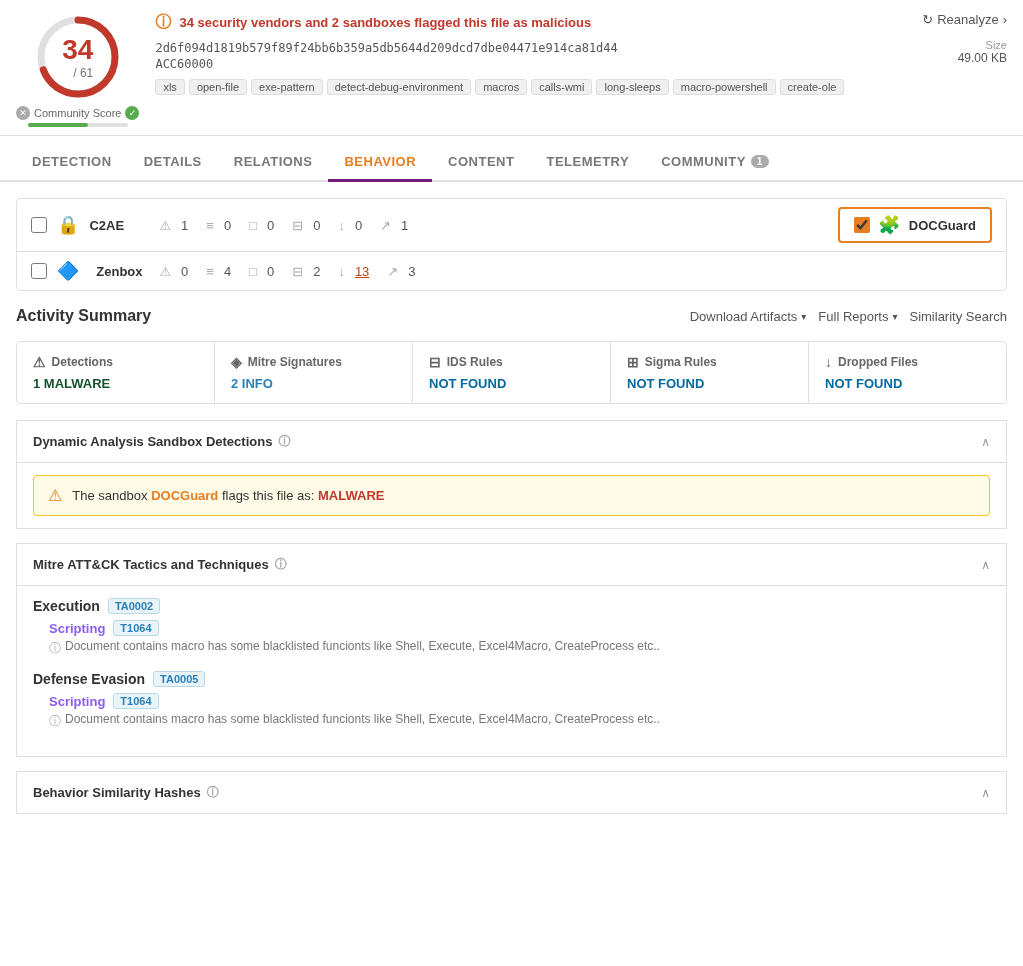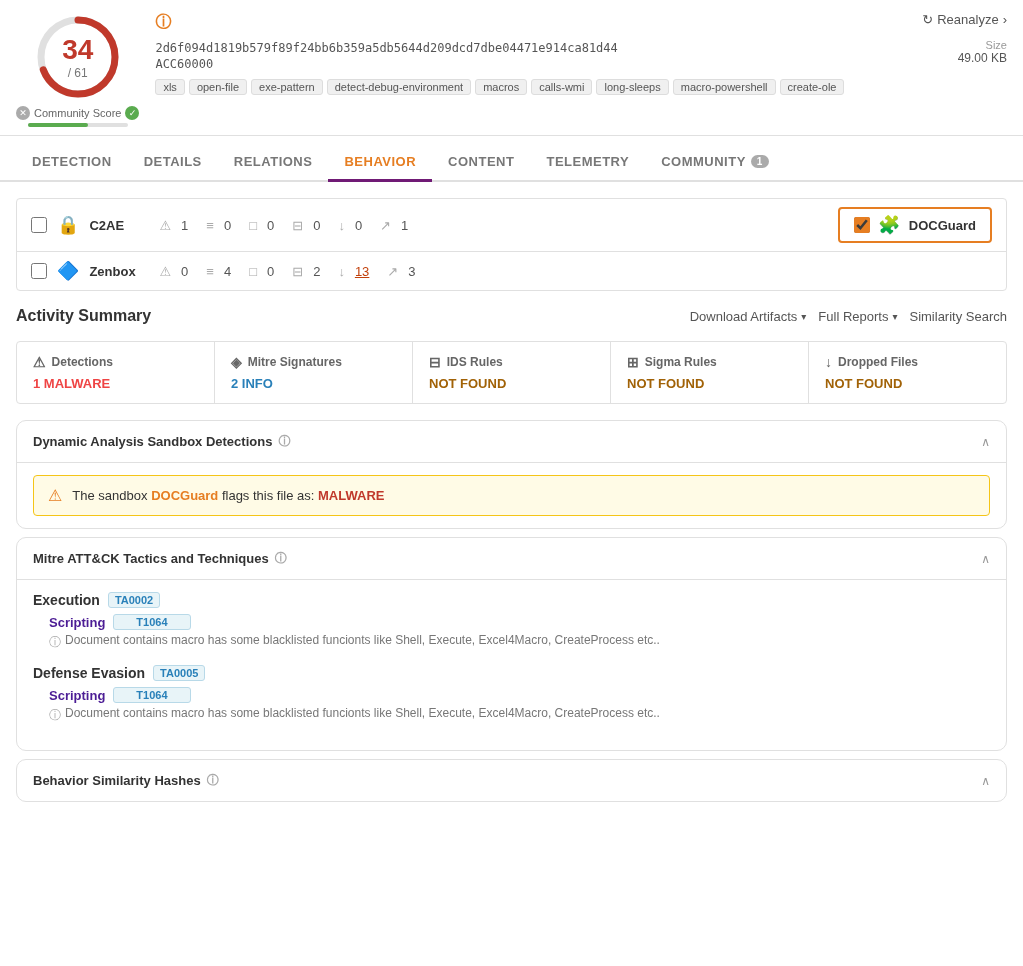--- a/index.html
+++ b/index.html
@@ -4,21 +4,21 @@
   <style>
     * { box-sizing: border-box; margin: 0; padding: 0; }
     body { font-family: Arial, sans-serif; font-size: 13px; background: #f5f5f5; color: #333; }
     .page { background: #fff; width: 1023px; min-height: 966px; }
 
     
     .top-bar { display: flex; align-items: flex-start; padding: 12px 16px 8px 16px; border-bottom: 1px solid #e0e0e0; gap: 16px; }
     .score-circle-wrap { flex-shrink: 0; display: flex; flex-direction: column; align-items: center; }
     .score-circle { width: 90px; height: 90px; position: relative; }
     .score-circle svg { width: 90px; height: 90px; }
-    .score-text { position: absolute; top: 50%; left: 50%; transform: translate(-50%,-50%); text-align: center; }
+    .score-text { position: absolute; top: 50%; left: 50%; transform: translate(-50%,-50%); text-align: right; }
     .score-num { font-size: 28px; font-weight: bold; color: #c0392b; display: block; }
     .score-total { font-size: 12px; color: #777; display: block; }
     .cs-close { width: 14px; height: 14px; border-radius: 50%; background: #aaa; color: #fff; display: flex; align-items: center; justify-content: center; font-size: 9px; cursor: pointer; }
     .cs-check { width: 14px; height: 14px; border-radius: 50%; background: #5aab4f; color: #fff; display: flex; align-items: center; justify-content: center; font-size: 9px; }
     .progress-bar { width: 100px; height: 4px; background: #e0e0e0; border-radius: 2px; margin-top: 3px; }
     .progress-fill { height: 100%; background: #5aab4f; border-radius: 2px; }
 
     .file-info { flex: 1; }
     .warning-banner { display: flex; align-items: center; gap: 8px; color: #c0392b; font-weight: bold; font-size: 13px; margin-bottom: 8px; }
     .warn-icon { color: #e67e22; font-size: 16px; }
@@ -49,47 +49,47 @@
     .action-btn { display: flex; align-items: center; gap: 4px; font-size: 13px; color: #555; cursor: pointer; border: none; background: none; }
     .action-btn .chevron { font-size: 10px; }
 
     
     .stats-row { display: flex; border: 1px solid #e0e0e0; border-radius: 4px; margin-bottom: 16px; }
     .stat-card { flex: 1; padding: 12px 16px; border-right: 1px solid #e0e0e0; }
     .stat-card:last-child { border-right: none; }
     .stat-title { display: flex; align-items: center; gap: 6px; font-size: 12px; color: #666; margin-bottom: 6px; font-weight: 600; }
     .stat-icon { font-size: 14px; }
     .stat-value { font-size: 13px; font-weight: 600; color: #555; }
-    .stat-value.not-found { color: #a16207; }
-    .malware-badge { color: #ef4444; font-weight: bold; font-size: 13px; }
+    .stat-value.not-found { color: #0369a1; }
+    .malware-badge { color: #14532d; font-weight: bold; font-size: 13px; }
     .info-badge { color: #2980b9; font-size: 13px; }
 
     
-    .section { border: 1px solid #e0e0e0; border-radius: 10px; margin-bottom: 8px; }
+    .section { border: 1px solid #e0e0e0; border-radius: 0; margin-bottom: 14px; }
     .section-header { display: flex; align-items: center; justify-content: space-between; padding: 12px 16px; cursor: pointer; }
     .section-title { font-size: 13px; font-weight: bold; color: #333; display: flex; align-items: center; gap: 6px; }
     .info-icon { color: #aaa; font-size: 12px; cursor: pointer; }
     .section-chevron { color: #999; font-size: 12px; }
     .section-body { padding: 12px 16px; border-top: 1px solid #e0e0e0; }
 
     
     .alert-box { display: flex; align-items: center; gap: 10px; background: #fffbe6; border: 1px solid #f5c518; border-radius: 4px; padding: 10px 14px; font-size: 13px; }
     .alert-icon { color: #e67e22; font-size: 16px; }
     .alert-text { color: #333; }
     .alert-link { color: #e67e22; text-decoration: none; font-weight: 600; }
 
     
     .mitre-item { margin-bottom: 14px; }
     .mitre-category { display: flex; align-items: center; gap: 8px; margin-bottom: 6px; }
     .mitre-cat-name { font-size: 14px; font-weight: bold; color: #333; }
     .mitre-cat-id { background: #e8f4f8; color: #2980b9; border: 1px solid #b8d9e8; border-radius: 3px; padding: 1px 6px; font-size: 11px; font-weight: 600; }
     .mitre-technique { margin-left: 16px; margin-bottom: 8px; }
     .mitre-tech-row { display: flex; align-items: center; gap: 8px; margin-bottom: 3px; }
-    .mitre-tech-name { font-size: 13px; color: #4c1d95; font-weight: 600; }
-    .mitre-tech-id { background: #e8f4f8; color: #2980b9; border: 1px solid #b8d9e8; border-radius: 3px; padding: 1px 22px; font-size: 11px; font-weight: 600; }
+    .mitre-tech-name { font-size: 13px; color: #8b5cf6; font-weight: 600; }
+    .mitre-tech-id { background: #e8f4f8; color: #2980b9; border: 1px solid #b8d9e8; border-radius: 3px; padding: 1px 6px; font-size: 11px; font-weight: 600; }
     .mitre-desc { font-size: 12px; color: #777; display: flex; align-items: flex-start; gap: 4px; }
     .mitre-desc-icon { color: #aaa; flex-shrink: 0; margin-top: 1px; }
 
     
     .circle-track { fill: none; stroke: #e0e0e0; stroke-width: 7; }
     .circle-fill { fill: none; stroke: #c0392b; stroke-width: 7; stroke-linecap: round; stroke-dasharray: 201; stroke-dashoffset: 40; transform: rotate(-90deg); transform-origin: 45px 45px; }
   </style>
 </head>
 <body>
 <div class="page">
@@ -113,20 +113,21 @@
       <div class="cs-check">✓</div>
     </div>
     <div class="progress-bar">
       <div class="progress-fill" style="width:60%;"></div>
     </div>
   </div>
 
   <div class="file-info">
     <div class="warning-banner">
       <span class="warn-icon">ⓘ</span>
+      <span>34 security vendors and 2 sandboxes flagged this file as malicious</span>
     </div>
     <div class="file-hash">2d6f094d1819b579f89f24bb6b359a5db5644d209dcd7dbe04471e914ca81d44</div>
     <div class="file-acc">ACC60000</div>
     <div class="tags">
       <span class="tag">xls</span>
       <span class="tag">open-file</span>
       <span class="tag">exe-pattern</span>
       <span class="tag">detect-debug-environment</span>
       <span class="tag">macros</span>
       <span class="tag">calls-wmi</span>
@@ -187,21 +188,21 @@
       <div style="margin-left:auto;border:2px solid #e67e22;border-radius:4px;padding:5px 14px;display:flex;align-items:center;gap:8px;">
         <input type="checkbox" checked="" style="width: 16px; height: 16px; accent-color: rgb(230, 126, 34);">
         <span style="font-size:18px;">🧩</span>
         <span style="font-weight:600;">DOCGuard</span>
       </div>
     </div>
 
     <div style="display:flex;align-items:center;padding:8px 14px;gap:10px;">
       <input type="checkbox" style="width: 16px; height: 16px;">
       <span style="font-size:18px;">🔷</span>
-      <span style="font-weight:600;min-width:60px;">Zenbox</span>
+      <span style="font-weight:600;min-width:60px;text-align:center;">Zenbox</span>
       <span style="color:#aaa;">⚠</span>
       <span style="color:#555;">0</span>
       <span style="color:#aaa;margin-left:8px;">≡</span>
       <span style="color:#555;">4</span>
       <span style="color:#aaa;margin-left:8px;">□</span>
       <span style="color:#555;">0</span>
       <span style="color:#aaa;margin-left:8px;">⊟</span>
       <span style="color:#555;">2</span>
       <span style="color:#aaa;margin-left:8px;">↓</span>
       <span style="color:#c2410c;text-decoration:underline;">13</span>

